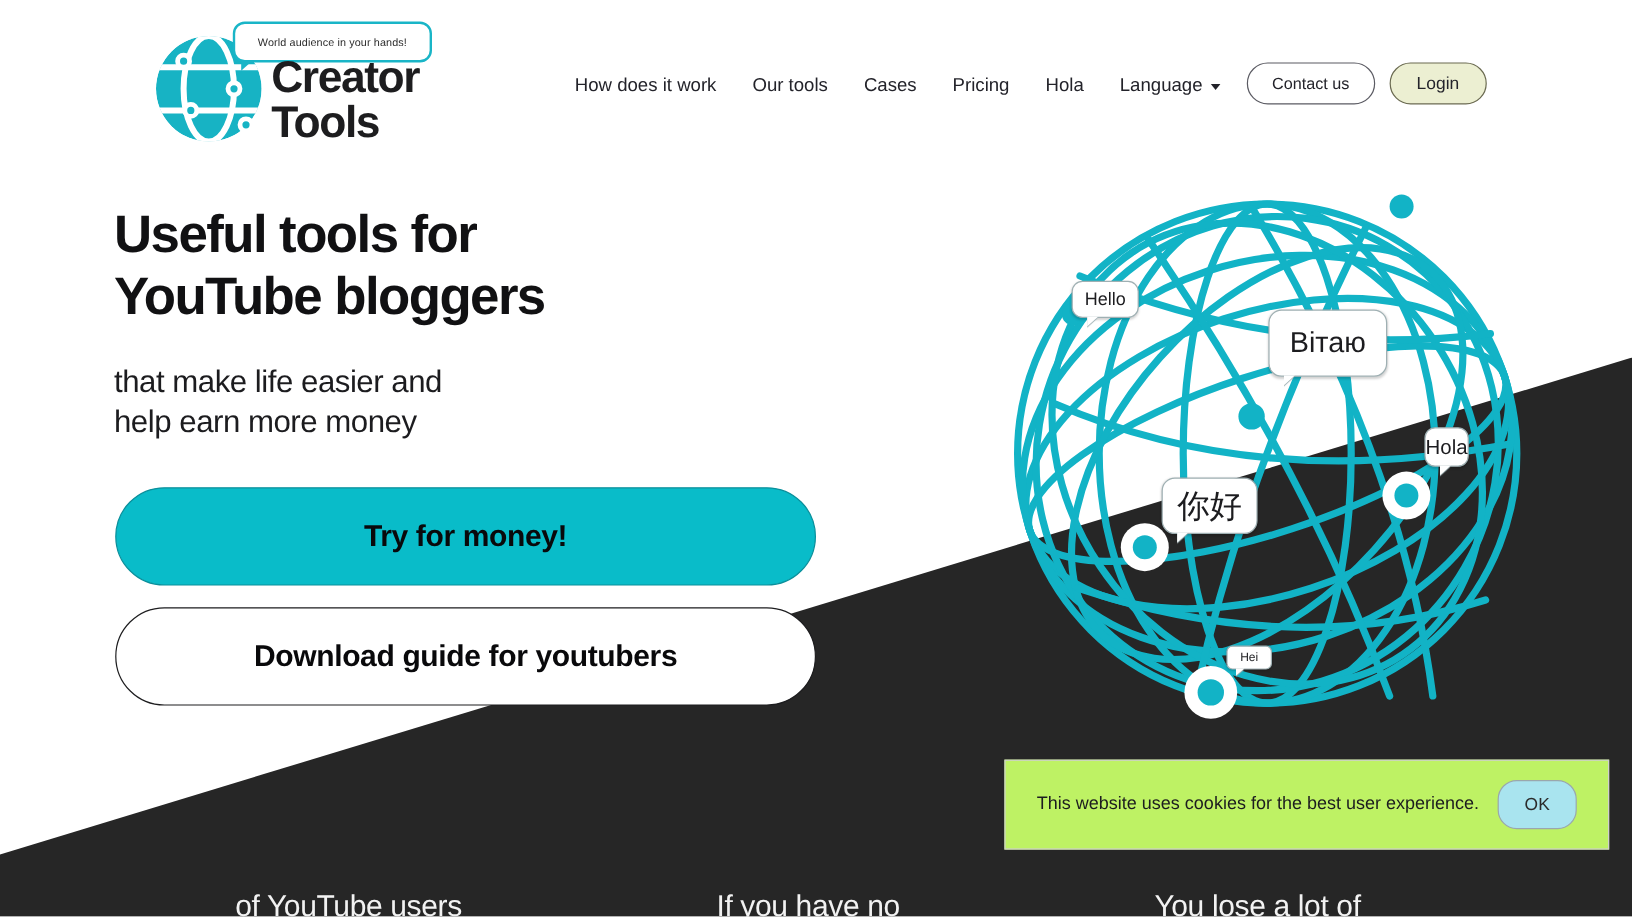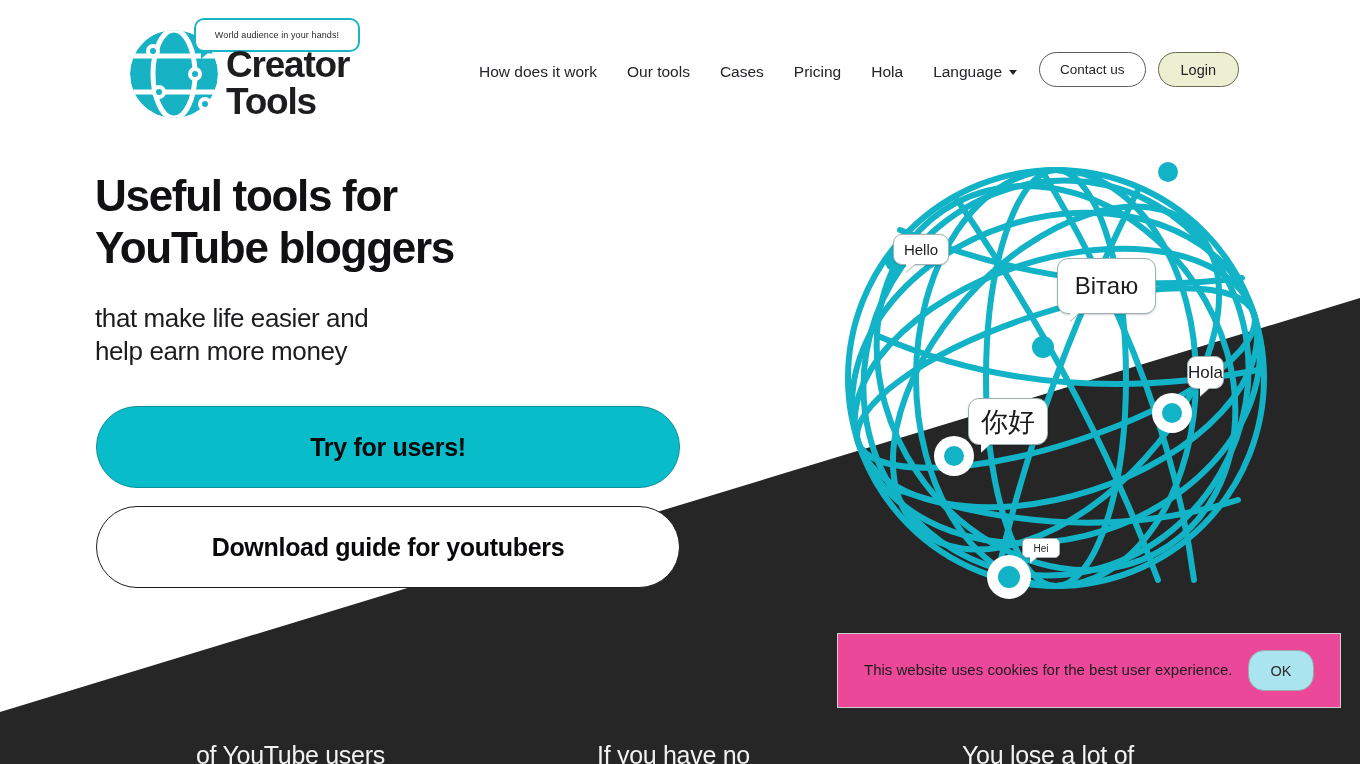--- a/index.html
+++ b/index.html
@@ -133,21 +133,21 @@
   #b-hola   { left: 1187px; top: 356px; width: 37px; height: 33px; font-size: 17px; }
   #b-nihao  { left: 968px; top: 398px; width: 80px;  height: 47px; font-size: 27px; border-radius: 11px;
               font-family: "DejaVu Sans", sans-serif; }
   #b-hei    { left: 1022px; top: 538px; width: 38px; height: 20px; font-size: 10px; border-radius: 5px; }
   #b-hei:after { left: 7px; bottom: -6px; border-left-width: 7px; border-bottom-width: 6px; }
 
   
   .cookie {
     position: absolute; left: 837px; top: 633px;
     width: 504px; height: 75px;
-    background: #ec4899; border: 1px solid #cfcfcf;
+    background: #bef264; border: 1px solid #cfcfcf;
     display: flex; align-items: center; z-index: 60;
   }
   .cookie-text {
     flex: 1; padding-left: 26px; padding-right: 10px;
     font-size: 15px; color: #1c1c1f; line-height: 1.5;
   }
   .btn-ok {
     width: 66px; height: 41px; margin-right: 26px;
     background: #a9e4ef; border: 1px solid #9aa7ad; border-radius: 16px;
     font-family: inherit; font-size: 14.5px; color: #2b2b2b; cursor: pointer;
@@ -233,21 +233,21 @@
       <span>Useful tools for</span>
       <span class="l2">YouTube bloggers</span>
     </h1>
     <div class="sub">
       <div>that make life easier and</div>
       <div>help earn more money</div>
     </div>
   </div>
 
   <div class="cta-wrap">
-    <button class="btn-cta btn-try">Try for users!</button>
+    <button class="btn-cta btn-try">Try for money!</button>
     <button class="btn-cta btn-dl">Download guide for youtubers</button>
   </div>
 
   <div class="globe-art">
     <svg viewBox="0 0 452 442" width="452" height="442" aria-hidden="true">
       <g fill="none" stroke="#12b3c6" stroke-width="6" stroke-linecap="round">
         <circle cx="218" cy="218" r="208"></circle>
         <ellipse cx="218" cy="218" rx="70" ry="208"></ellipse>
         <ellipse cx="218" cy="218" rx="140" ry="208"></ellipse>
         <ellipse cx="218" cy="218" rx="208" ry="118" transform="rotate(-18 218 218)"></ellipse>

